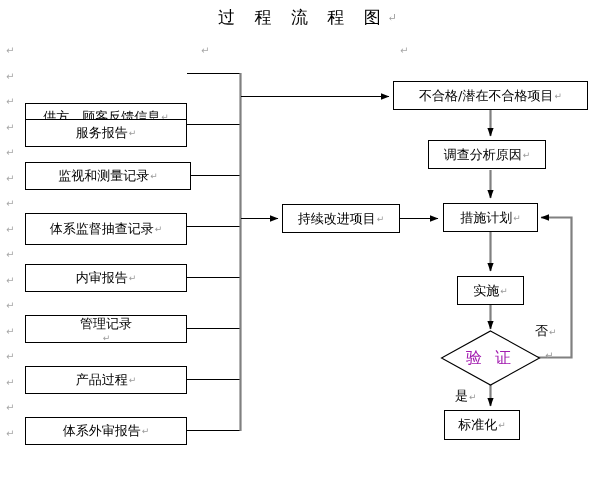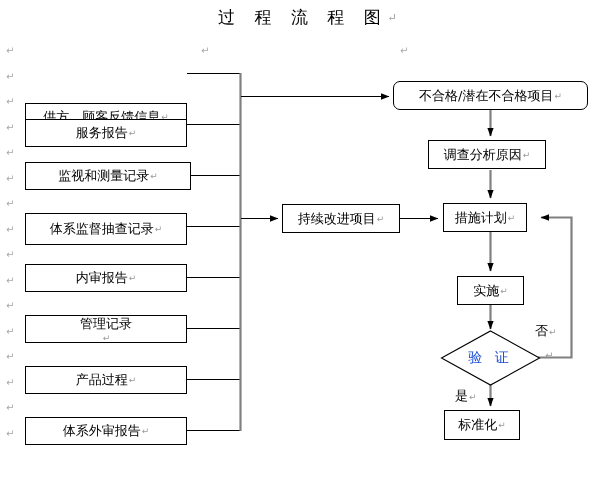--- a/index.html
+++ b/index.html
@@ -48,21 +48,21 @@
     letter-spacing:0px;
   }
   .node .lbl{display:inline-block;}
   .node .pil{font-size:9px;color:#9a9a9a;margin-left:1px;vertical-align:1px;}
 
   .dmd-wrap{position:absolute;}
   .dmd-wrap svg{display:block;}
   .dmd-text{
     position:absolute;left:0;top:0;width:100%;height:100%;
     display:flex;align-items:center;justify-content:center;
-    font-size:14px;color:#1d4ed8;letter-spacing:4px;
+    font-size:16px;color:#a21caf;letter-spacing:4px;
     font-family:"DejaVu Sans","Liberation Sans",sans-serif;
     white-space:nowrap;
   }
 
   .edgelabel{
     position:absolute;
     font-size:13px;
     color:#000;
     font-family:"DejaVu Sans","Liberation Sans",sans-serif;
     white-space:nowrap;
@@ -179,31 +179,31 @@
   <div class="node" style="left:25px;top:417px;width:162px;height:28px;text-align:center;">
     <span class="lbl">体系外审报告</span>
       <span class="pil">↵</span>
   </div>
 
   <div class="node" style="left:282px;top:204px;width:118px;height:29px;">
     <span class="lbl">持续改进项目</span>
       <span class="pil">↵</span>
   </div>
 
-  <div class="node" style="left:393px;top:81px;width:195px;height:29px;border-radius:7px;">
+  <div class="node" style="left:393px;top:81px;width:195px;height:29px;">
     <span class="lbl">不合格/潜在不合格项目</span>
       <span class="pil">↵</span>
   </div>
 
   <div class="node" style="left:428px;top:140px;width:118px;height:29px;">
     <span class="lbl">调查分析原因</span>
       <span class="pil">↵</span>
   </div>
 
-  <div class="node" style="left:443px;top:203px;width:84px;height:29px;">
+  <div class="node" style="left:443px;top:203px;width:95px;height:29px;">
     <span class="lbl">措施计划</span>
       <span class="pil">↵</span>
   </div>
 
   <div class="node" style="left:457px;top:276px;width:67px;height:29px;">
     <span class="lbl">实施</span>
       <span class="pil">↵</span>
   </div>
 
   <div class="dmd-wrap" style="left:440px;top:330px;width:101px;height:56px;">

